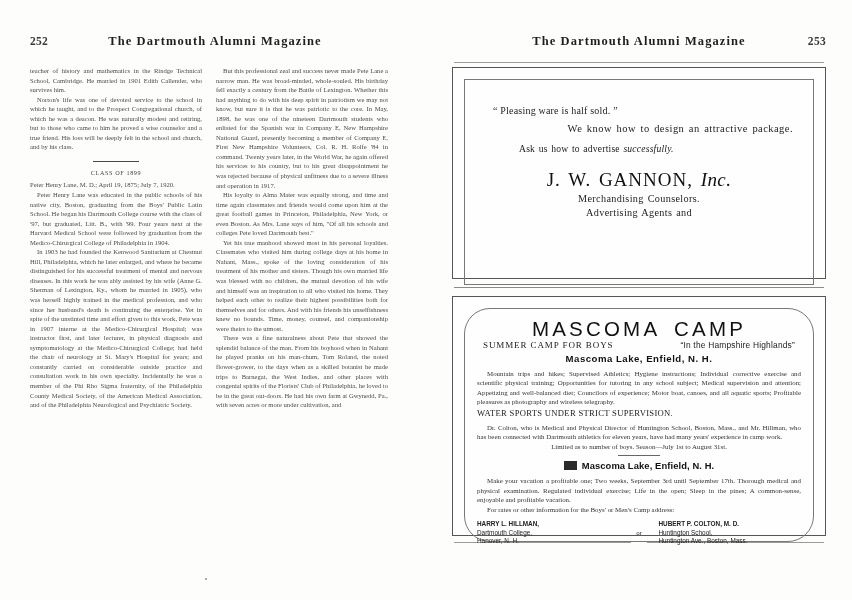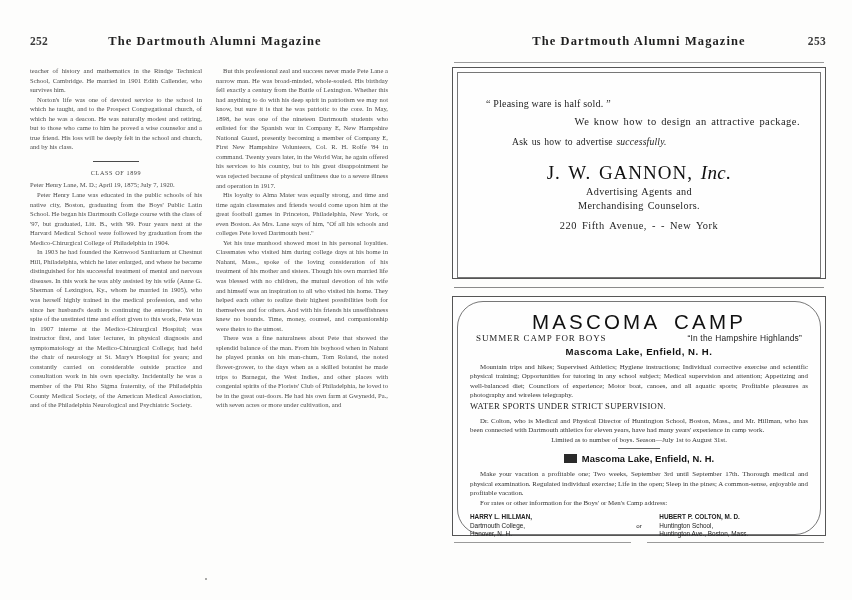--- a/index.html
+++ b/index.html
@@ -107,21 +107,21 @@
 
   
   .ad {
     border: 1px solid #555;
     background: #fefefe;
     box-sizing: border-box;
     position: relative;
   }
   .ad-inner {
     border: 1px solid #777;
-    margin: 4px;
+    margin: 11px;
     height: calc(100% - 4px);
     box-sizing: border-box;
     position: relative;
   }
   .ad-gannon { height: 212px; margin-top: 2px; }
   .ad-gannon .ad-inner { padding: 22px 20px 10px 20px; }
 
   .g-line1 {
     font-size: 10px;
     color: #222;
@@ -354,23 +354,22 @@
     <div class="ad ad-gannon">
       <div class="ad-inner">
         <div class="g-line1">“ Pleasing ware is half sold. ”</div>
         <div class="g-line2">We know how to design an attractive package.</div>
         <div class="g-line3">
           <span>Ask us how to advertise </span><em>successfully.</em>
         </div>
         <div class="g-name">
           <span>J. W. GANNON, </span><em>Inc.</em>
         </div>
+        <div class="g-sub">Merchandising Counselors.</div>
         <div class="g-sub">Advertising Agents and</div>
-        <div class="g-sub">Merchandising Counselors.</div>
-        <div class="g-addr">220 Fifth Avenue,  -  -  New York</div>
       </div>
     </div>
 
     <div class="rule-between"></div>
 
     <div class="ad ad-mascoma">
       <div class="ad-inner">
 
         <div class="m-title">MASCOMA CAMP</div>
 

